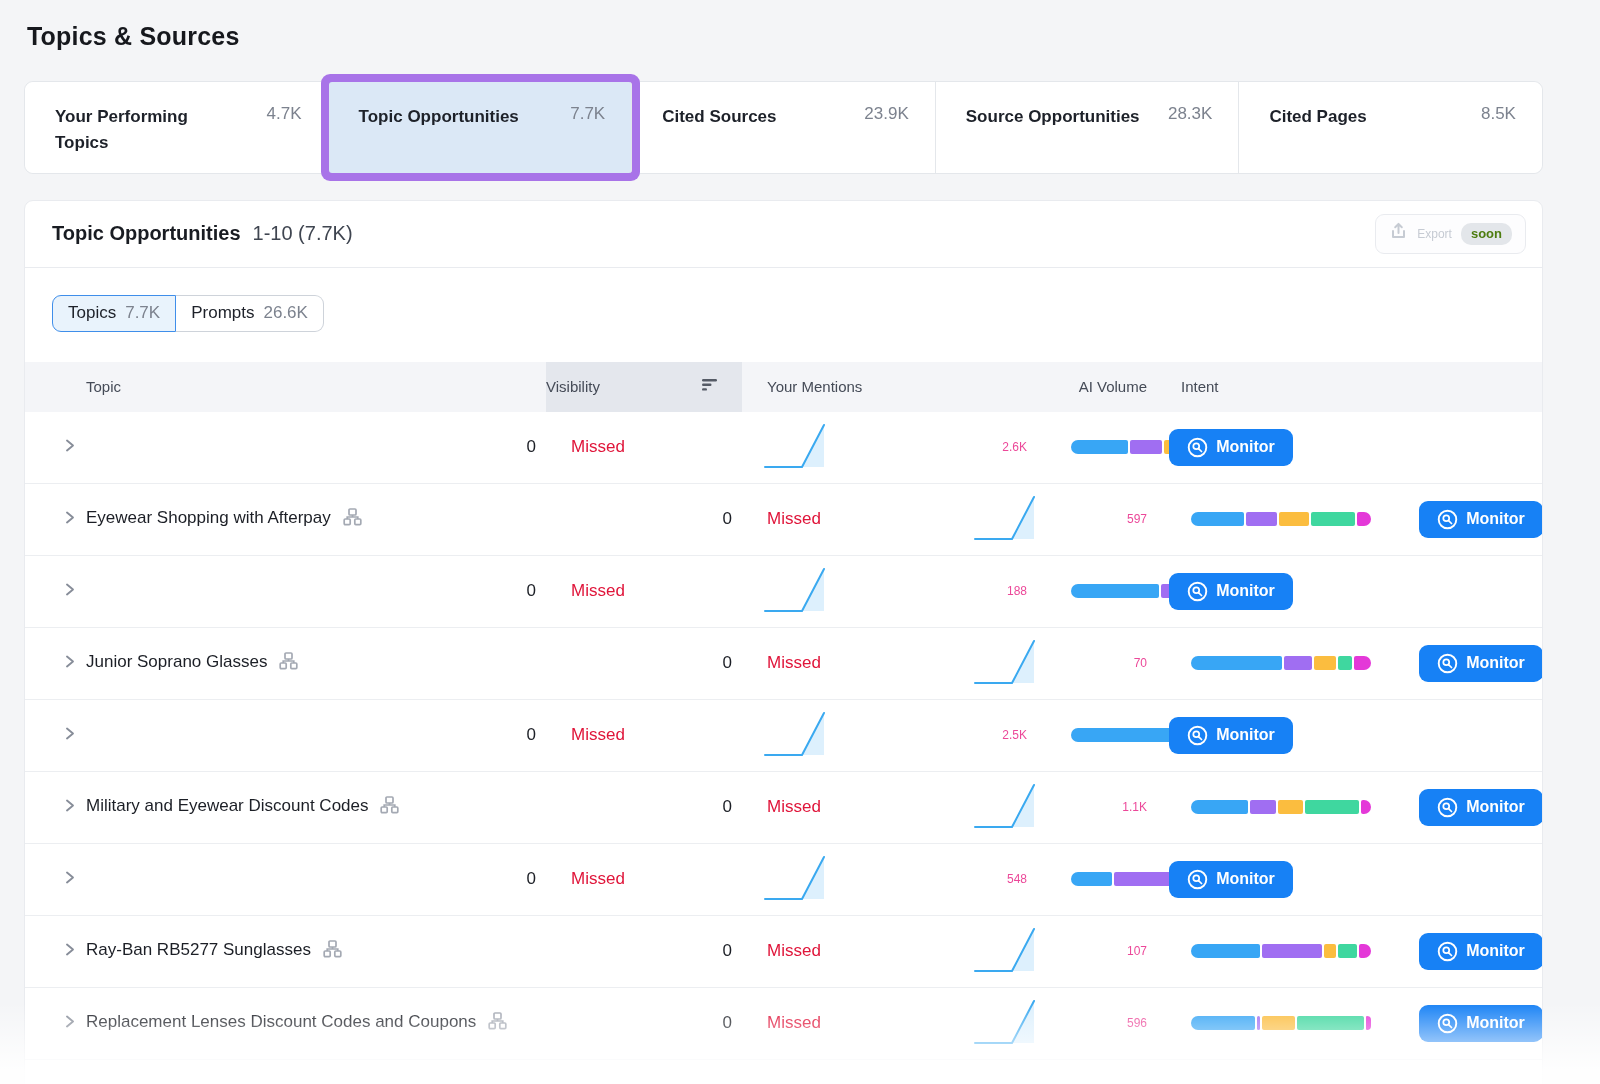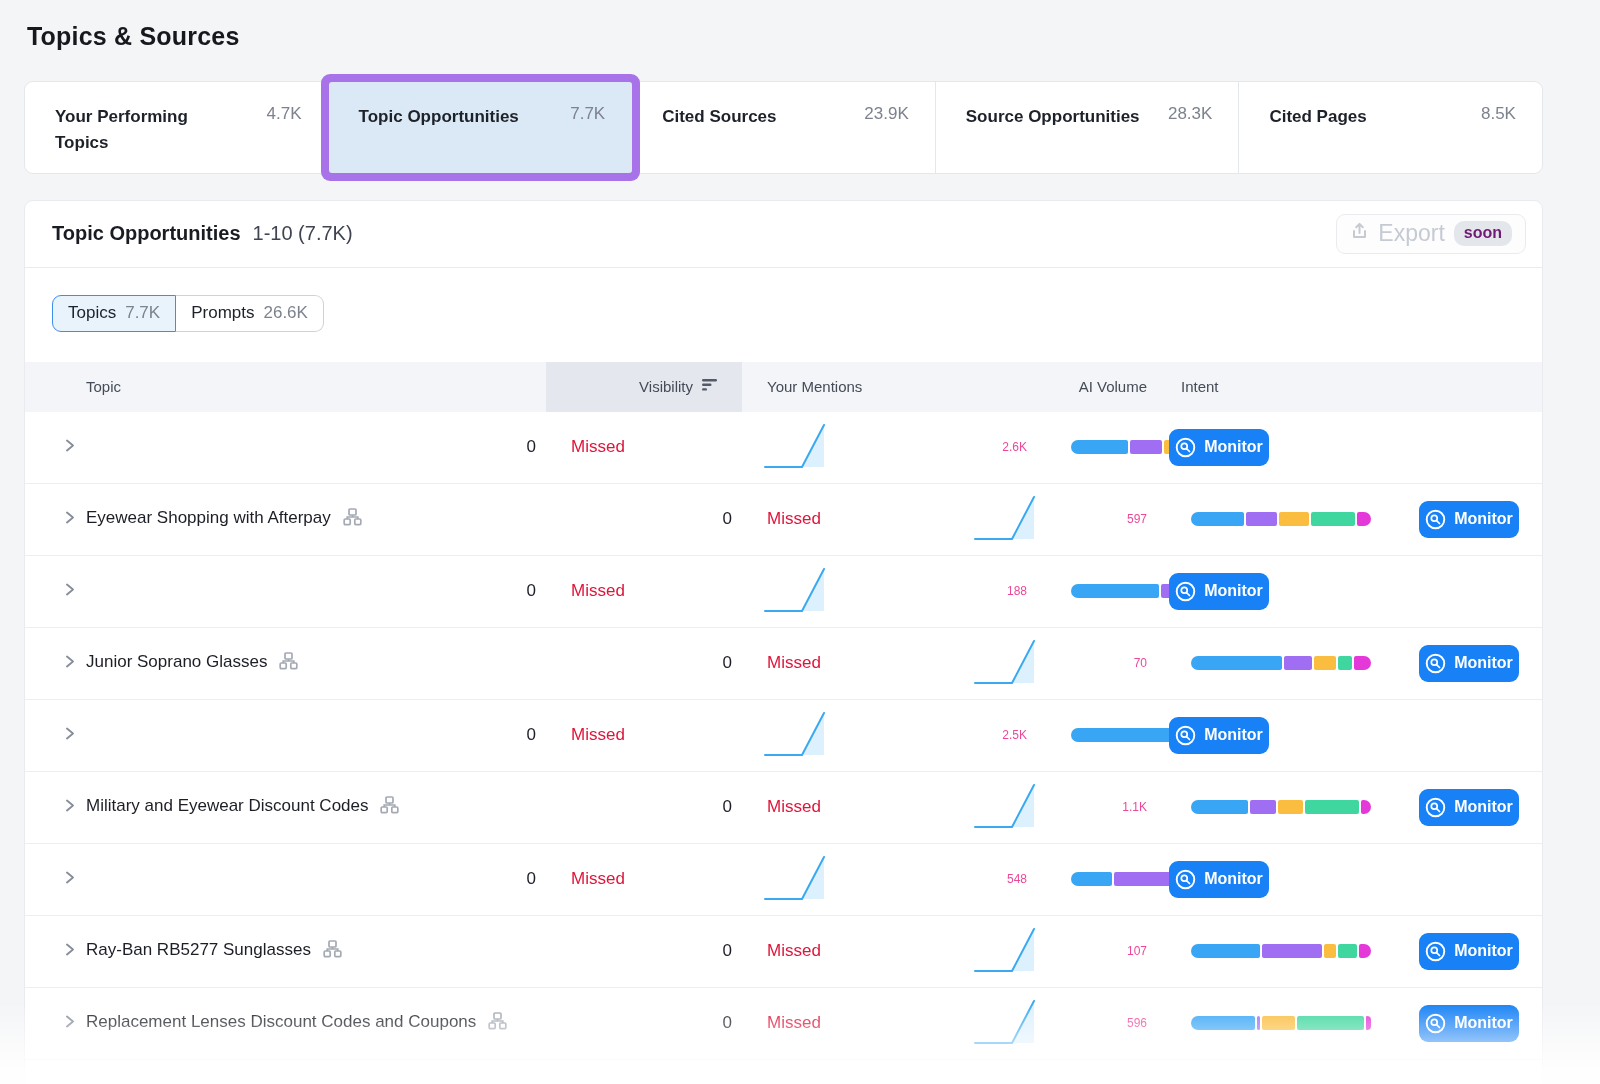--- a/index.html
+++ b/index.html
@@ -37,22 +37,22 @@
     margin-top:26px; background:#fff; border:1px solid #e9ebef; border-radius:9px;
     height:900px; position:relative; overflow:hidden;
   }
   .panel-header { height:66px; display:flex; align-items:center; padding:0 16px 0 27px; }
   .panel-title { font-size:20px; font-weight:700; color:#191c22; }
   .panel-range { font-size:20px; color:#3f4550; margin-left:12px; }
   .export-btn {
     margin-left:auto; height:40px; border:1px solid #e9ebef; border-radius:9px; background:#fdfdfe;
     display:flex; align-items:center; gap:9px; padding:0 13px; color:#c6cbd3; cursor:default;
   }
-  .export-btn .label { font-size:23px; }
-  .export-badge { background:#e3e6ea; color:#701a75; font-size:16px; font-weight:700;
+  .export-btn .label { font-size:12px; }
+  .export-badge { background:#e3e6ea; color:#4d7c0f; font-size:13px; font-weight:700;
     border-radius:10px; padding:3px 10px 4px; }
   .panel-divider { border-bottom:1px solid #e9ebef; }
 
   
   .toggle-row { padding:27px 0 30px 27px; display:flex; }
   .seg { display:flex; align-items:center; height:37px; padding:8px 15px; font-size:17px;
     background:#fff; border:1px solid #ced3da; cursor:pointer; }
   .seg .s-label { color:#1d2129; }
   .seg .s-count { color:#7c828e; margin-left:9px; }
   .seg.selected { background:#e9f3fc; border:1px solid #3f8eea; z-index:2; }
@@ -60,41 +60,41 @@
   .seg:last-child { border-radius:0 9px 9px 0; border-left:none; }
 
   
   .grid {
     display:grid;
     grid-template-columns:34px 460px 196px 210px 75px 120px 250px 147px;
     padding-left:27px; align-items:center;
   }
   .thead { background:#f4f5f8; height:50px; font-size:15px; color:#454b57; }
   .th-vis { background:#e4e7ed; height:50px; display:flex; align-items:center;
-    justify-content:flex-end; padding-right:24px; gap:8px; }
+    justify-content:space-between; padding-right:24px; gap:8px; }
   .th-mentions { padding-left:25px; }
   .th-aivol { text-align:right; }
   .th-intent { padding-left:34px; }
 
   .row { height:72px; border-bottom:1px solid #eceef1; }
   .chev { display:flex; align-items:center; justify-content:center; cursor:pointer; }
   .topic-cell { font-size:17px; color:#1c1f26; line-height:1.5; padding-right:20px; cursor:pointer; }
   .topic-cell .site-icon { vertical-align:-3px; margin-left:7px; }
   .vis-cell { text-align:right; padding-right:10px; font-size:17px; color:#1c1f26; }
   .mention-cell { padding-left:25px; font-size:17px; font-weight:500; color:#e0153a; }
   .spark-cell { padding-left:20px; }
   .aivol-cell { text-align:right; font-size:12px; color:#ec4899; }
   .intent-cell { padding-left:44px; }
   .intent-bar { width:180px; height:14px; display:flex; }
   .intent-bar span { height:100%; margin-right:2px; border-radius:2px; }
   .intent-bar span:first-child { border-radius:7px 2px 2px 7px; }
   .intent-bar span:last-child { border-radius:2px 7px 7px 2px; margin-right:0; }
   .action-cell { }
   .monitor-btn {
-    margin-left:22px; width:100px; height:37px; background:#1781f5; border:none; border-radius:9px;
+    margin-left:22px; width:124px; height:37px; background:#1781f5; border:none; border-radius:9px;
     color:#fff; font-size:16px; font-weight:600; font-family:"Liberation Sans",sans-serif;
     display:flex; align-items:center; justify-content:center; gap:8px; cursor:pointer;
   }
 
   .fade-overlay {
     position:absolute; left:0; right:0; top:1002px; height:82px; z-index:6; pointer-events:none;
     background:linear-gradient(to bottom, rgba(255,255,255,0), rgba(255,255,255,0.93) 85%);
   }
 </style>
 </head>

